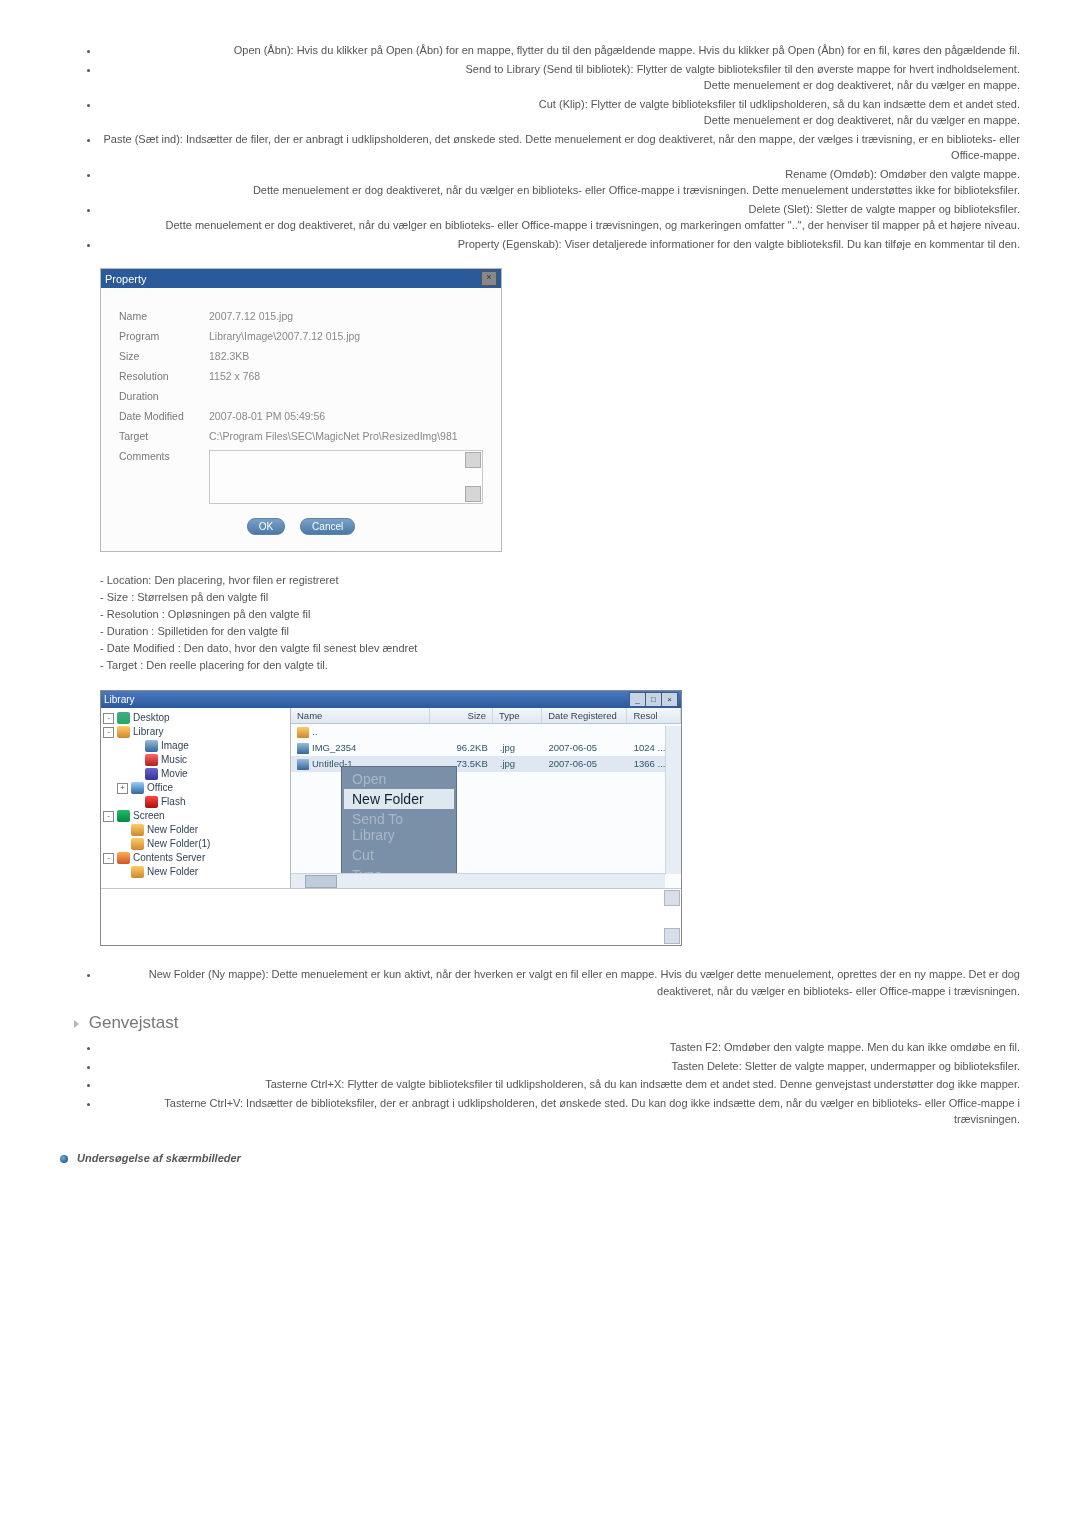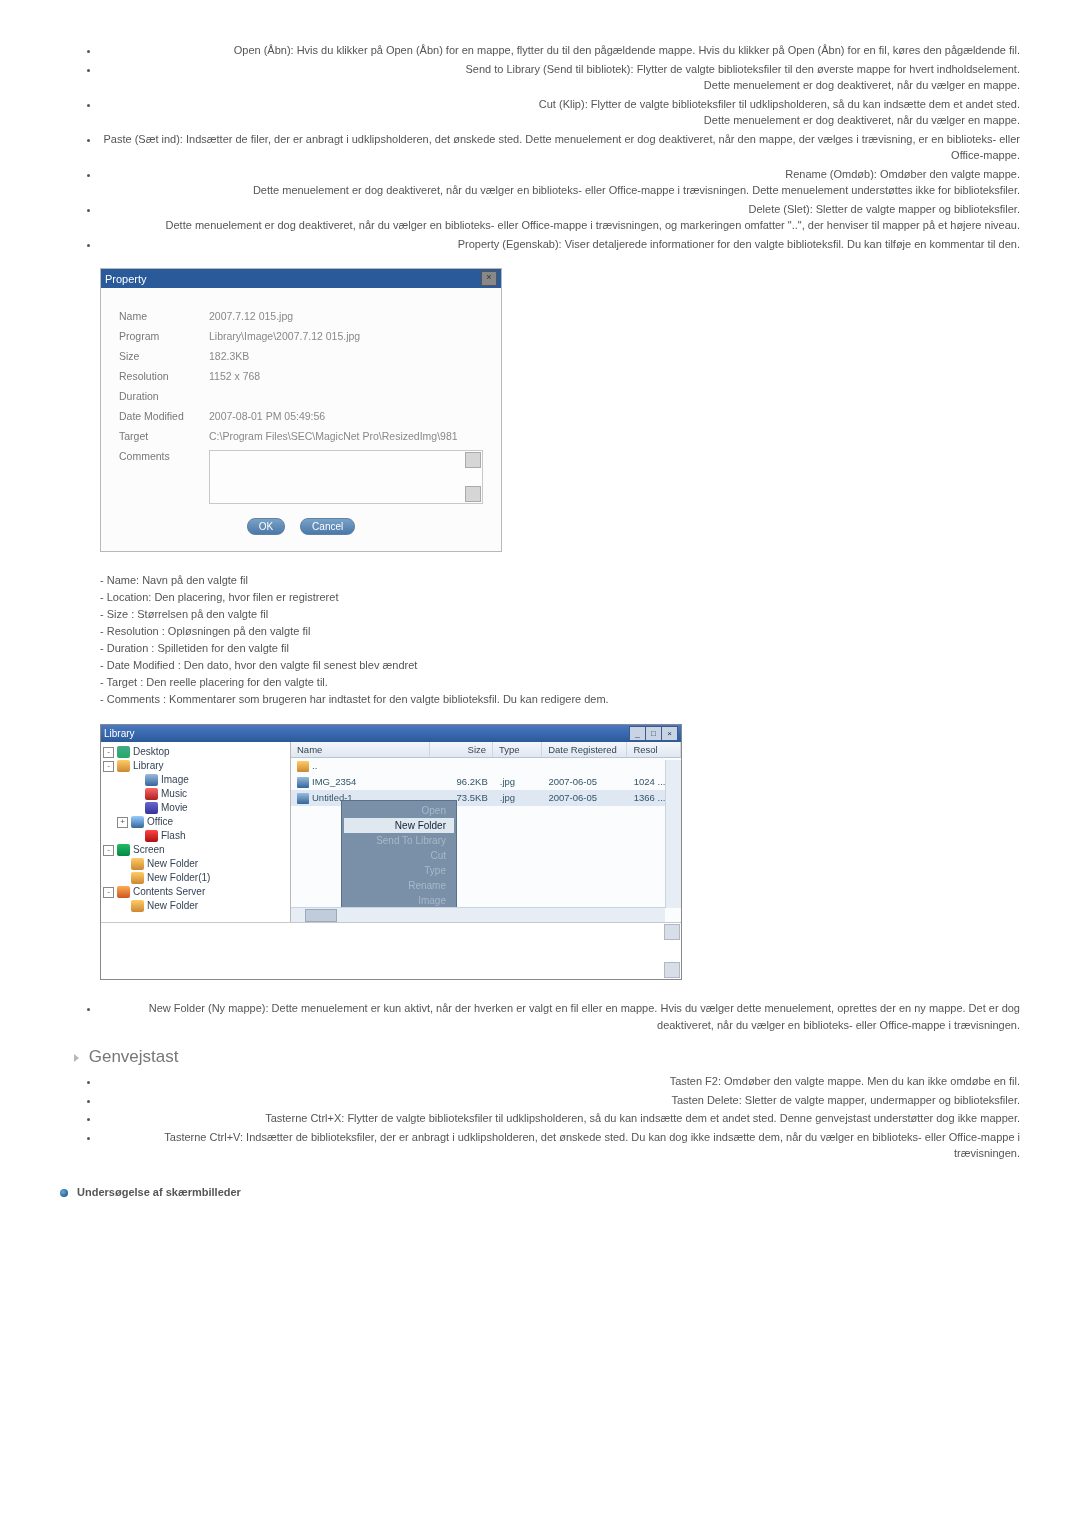--- a/index.html
+++ b/index.html
@@ -222,23 +222,22 @@
     border-radius: 1px;
   }
   .rowline .ico2.up { background: linear-gradient(#fc6,#c83); }
   .ctx-menu {
     position: absolute;
     top: 58px; left: 50px;
     width: 110px;
     background: #7a90a8;
     border: 1px solid #5a7088;
     color: #c8d4e2;
-    font-size: 10px;
+    font-size: 14px;
     padding: 2px;
-    text-align: right;
   }
   .ctx-menu > div { padding: 2px 8px; }
   .ctx-menu > div.active { background: #dfe7ef; color: #123; }
   .ctx-menu > div.dim { color: #a8b8c8; }
   .list-pane .hscroll {
     position: absolute;
     left: 0; right: 16px; bottom: 0;
     height: 14px;
     background: #e7edf4;
     border-top: 1px solid #c8d4e0;
@@ -288,20 +287,21 @@
     border-top: 4px solid transparent;
     border-bottom: 4px solid transparent;
     margin-right: 5px;
     vertical-align: middle;
   }
 
   
   .section-bottom {
     margin: 24px 0 0 0;
     font-size: 11px;
+    font-style: italic;
   }
   .section-bottom .dot {
     display: inline-block;
     width: 8px; height: 8px;
     background: radial-gradient(circle at 3px 3px, #6ad, #147);
     border-radius: 50%;
     margin-right: 6px;
     vertical-align: middle;
   }
   .section-bottom b { color: #555; }
@@ -358,28 +358,26 @@
         <div class="comments-box"></div>
       </div>
     <div class="buttons">
       <button>OK</button>
       <button>Cancel</button>
     </div>
   </div>
 </div>
 
 <div class="defs" id="defs">
-    <div>- Name: Navn på den valgte fil</div>
     <div>- Location: Den placering, hvor filen er registreret</div>
     <div>- Size : Størrelsen på den valgte fil</div>
     <div>- Resolution : Opløsningen på den valgte fil</div>
     <div>- Duration : Spilletiden for den valgte fil</div>
     <div>- Date Modified : Den dato, hvor den valgte fil senest blev ændret</div>
     <div>- Target : Den reelle placering for den valgte til.</div>
-    <div>- Comments : Kommentarer som brugeren har indtastet for den valgte biblioteksfil. Du kan redigere dem.</div>
   </div>
 
 <div class="library-window">
   <div class="lib-titlebar">
     <span>Library</span>
     <span class="winbtns">
       <span>_</span><span>□</span><span>×</span>
     </span>
   </div>
   <div class="lib-main">

